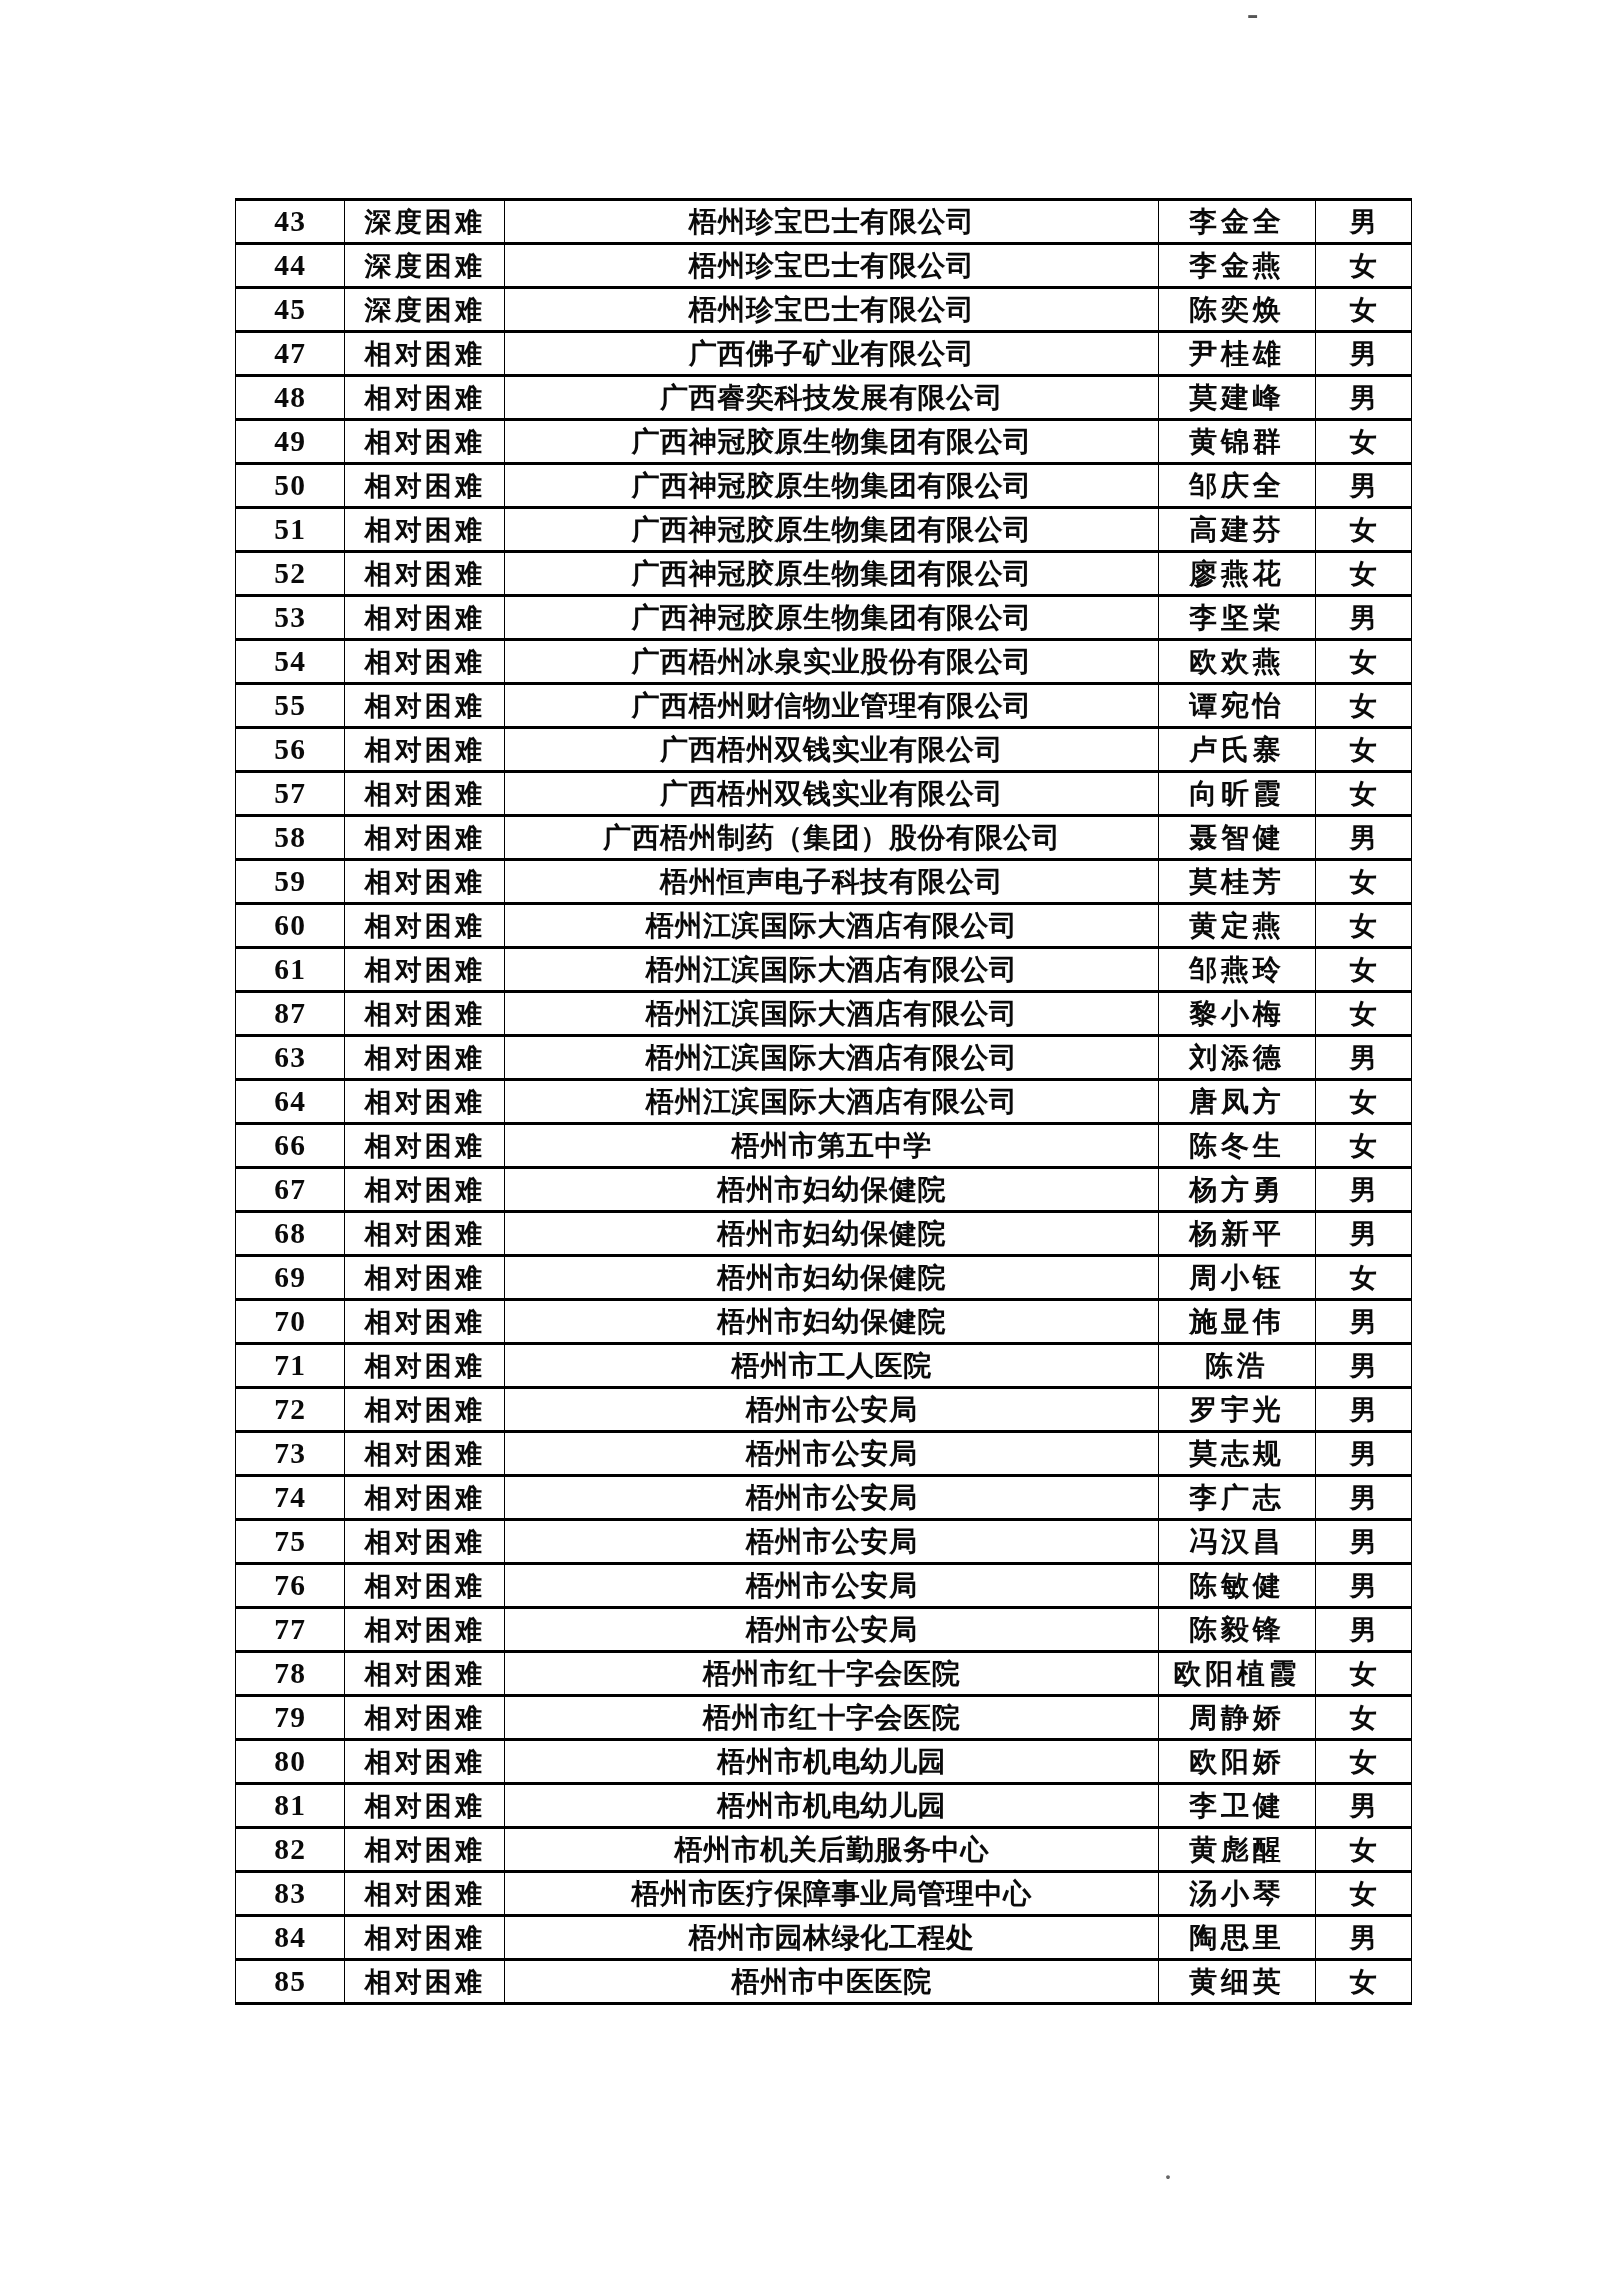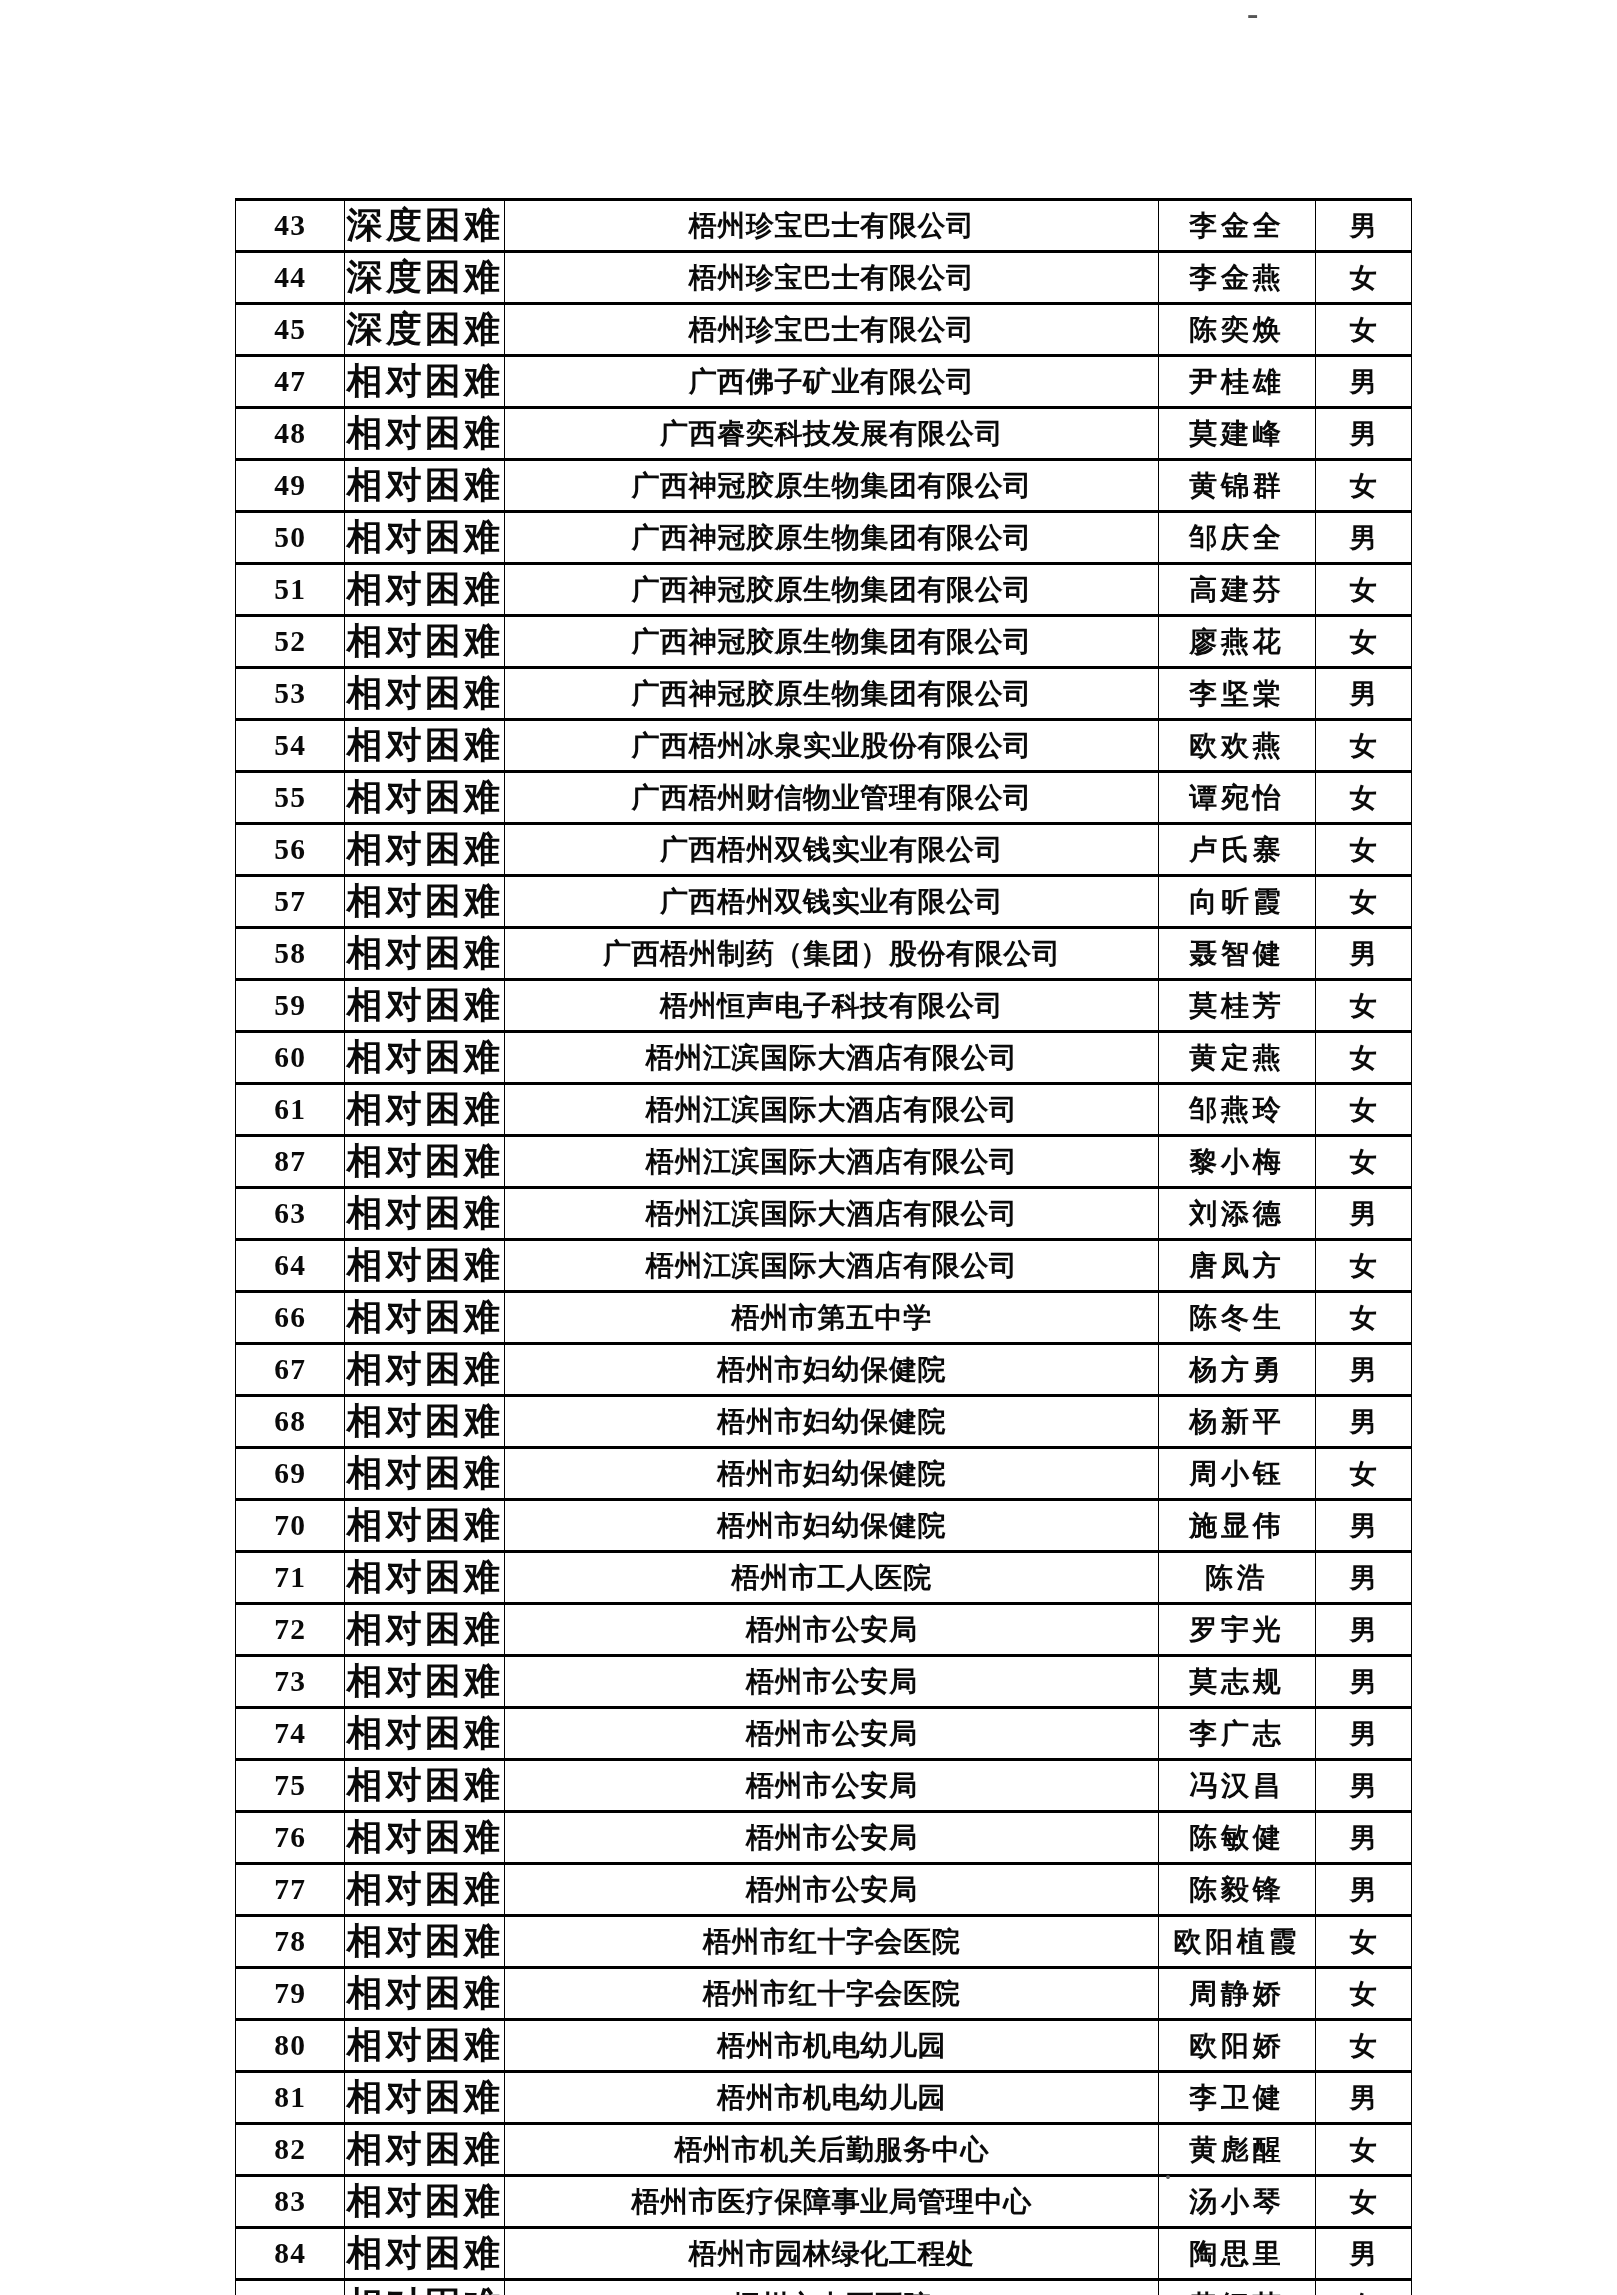--- a/index.html
+++ b/index.html
@@ -34,21 +34,21 @@
     white-space: nowrap;
     overflow: hidden;
   }
   .doc-table col.w-seq      { width: 9.3%; }
   .doc-table col.w-category { width: 13.6%; }
   .doc-table col.w-company  { width: 55.6%; }
   .doc-table col.w-name     { width: 13.3%; }
   .doc-table col.w-gender   { width: 8.2%; }
 
   td.c0 { font-size: 29.5px; letter-spacing: 1.2px; }
-  td.c1 { font-size: 36px; letter-spacing: 3.1px; text-align: center; }
+  td.c1 { font-size: 27px; letter-spacing: 3.1px; text-align: center; }
   td.c2 { font-size: 28px; letter-spacing: 0.6px; }
   td.c3 { font-size: 28px; letter-spacing: 3.7px; }
   td.c4 { font-size: 27px; }
 
   .artifact-dash {
     position: absolute;
     left: 1247px;
     top: -4.9px;
     font-size: 34px;
     color: #555;

